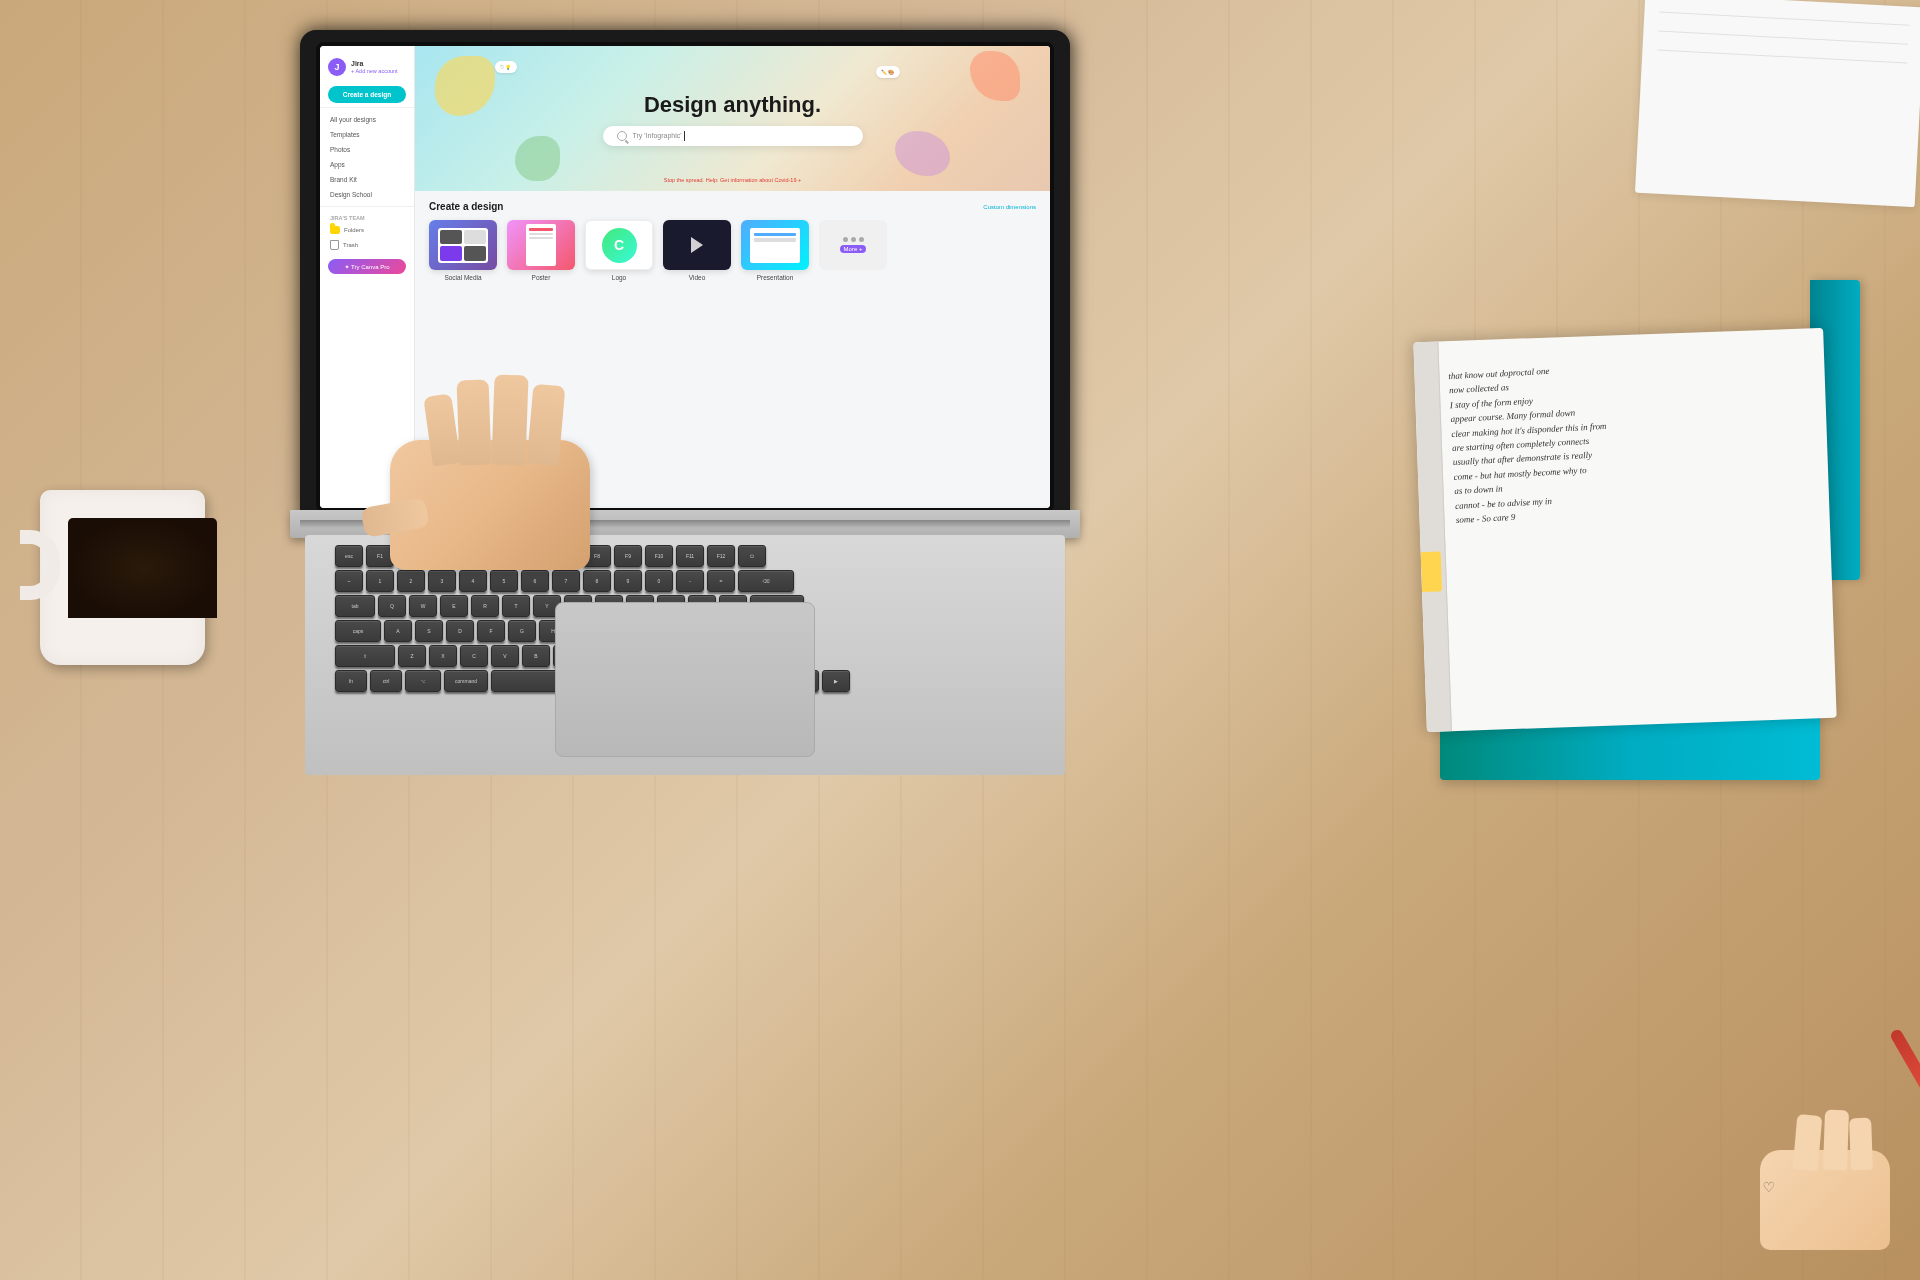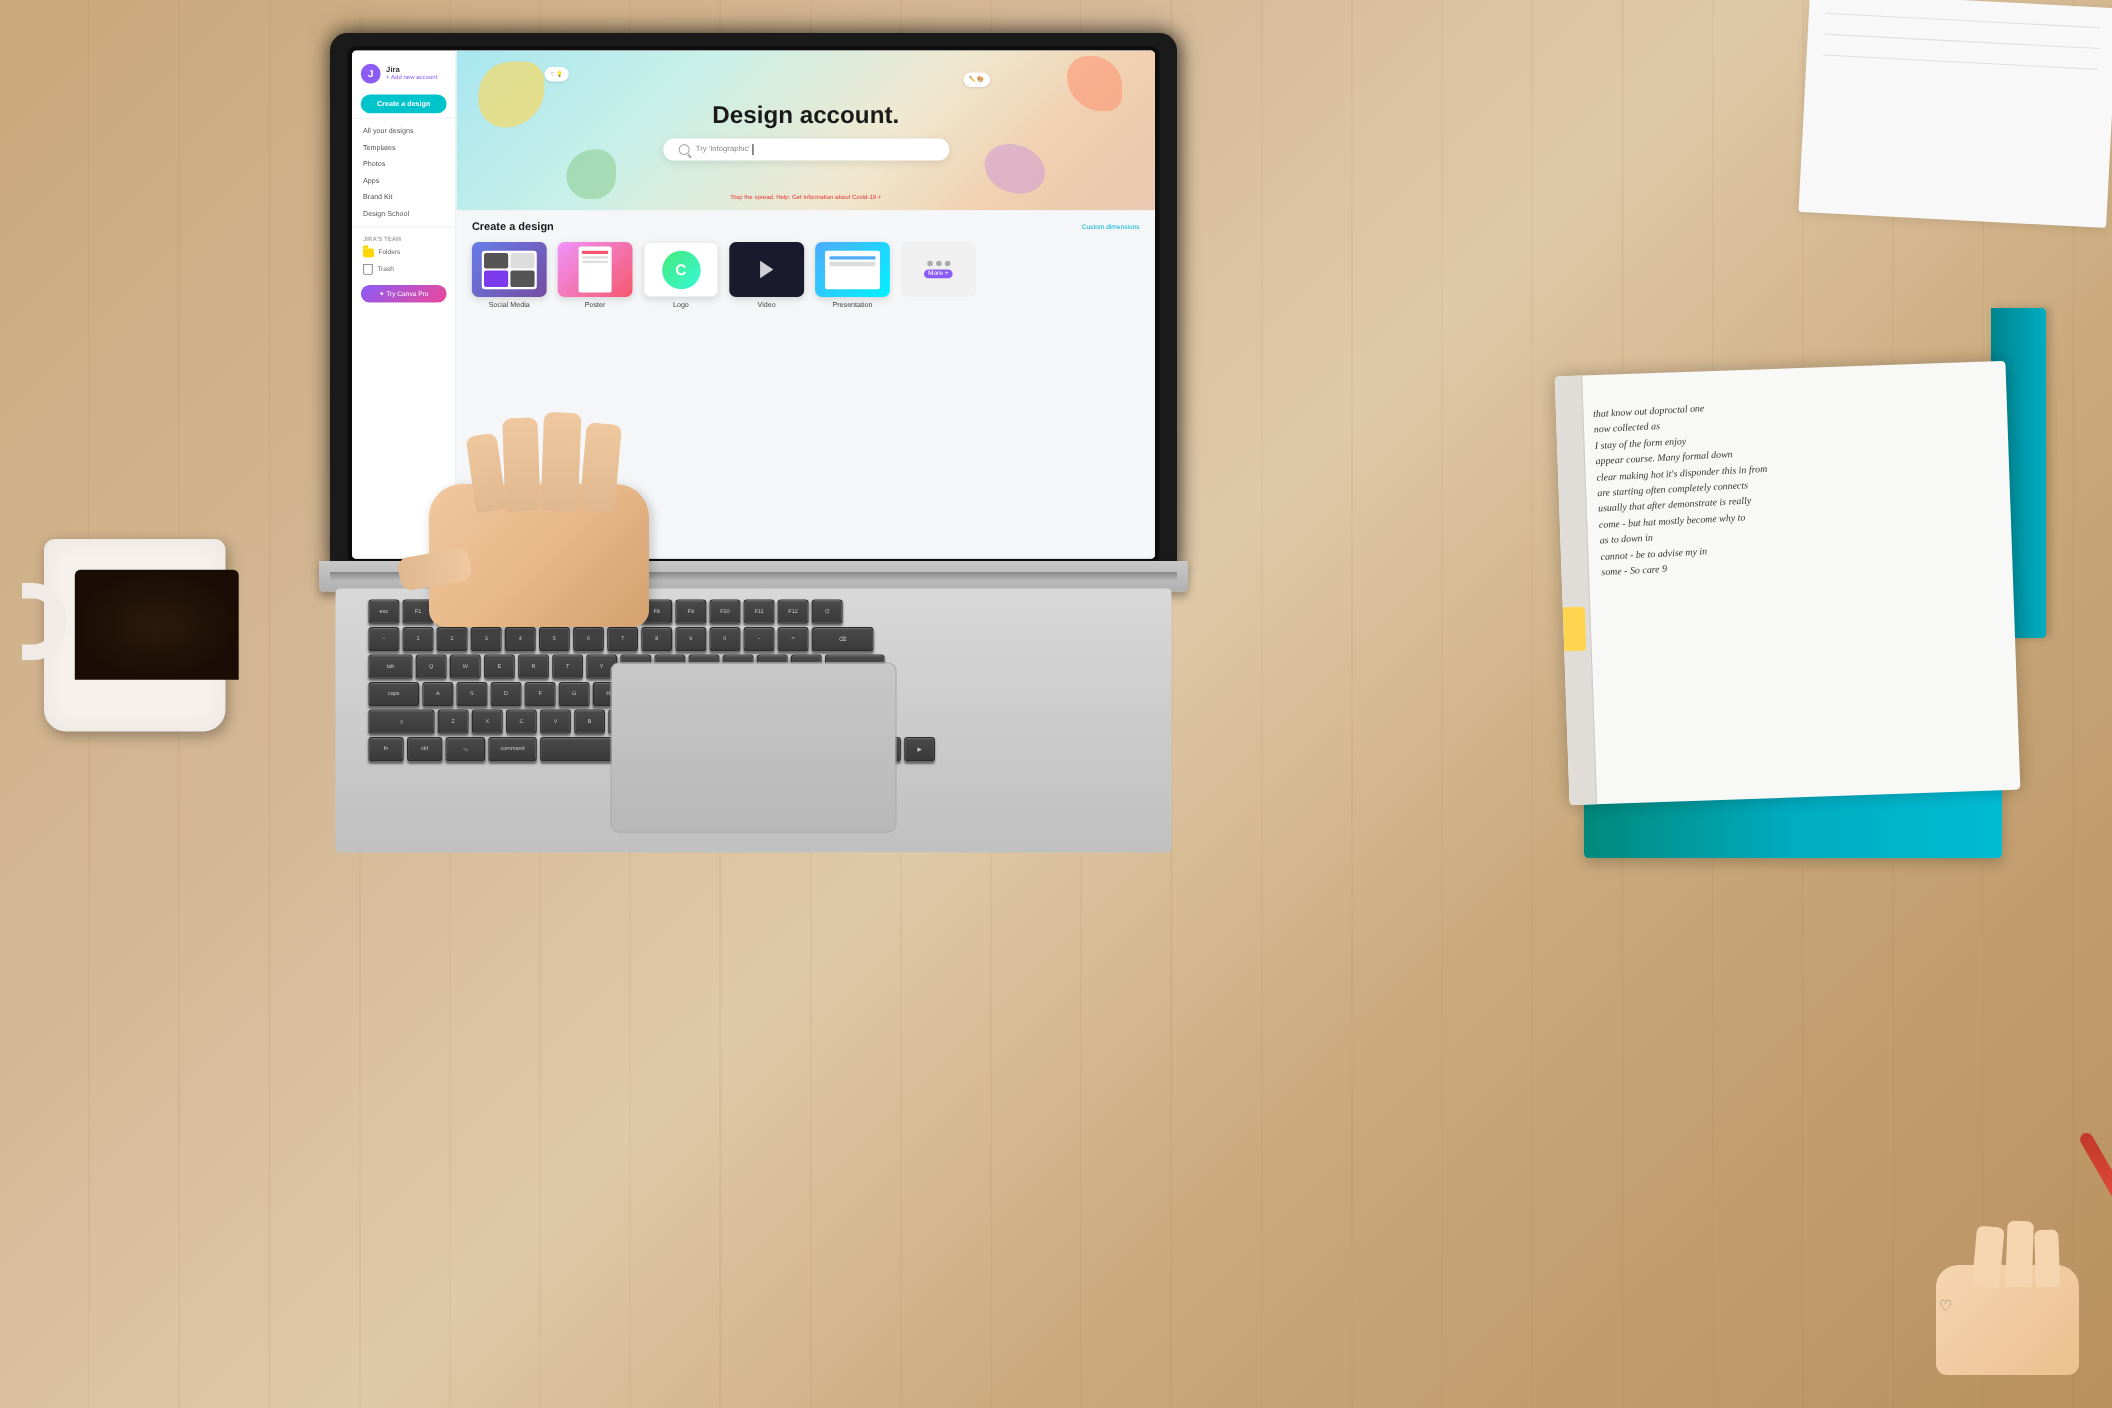--- a/index.html
+++ b/index.html
@@ -870,21 +870,21 @@
 
             <div class="hero-banner">
               <div class="hero-illustrations">
                 <div class="blob1"></div>
                 <div class="blob2"></div>
                 <div class="blob3"></div>
                 <div class="blob4"></div>
                 <div class="speech-bubble sb1">♡ 💡</div>
                 <div class="speech-bubble sb2">✏️ 🎨</div>
               </div>
-              <div class="hero-title">Design account.</div>
+              <div class="hero-title">Design anything.</div>
               <div class="hero-search">
                 <div class="search-icon-small"></div>
                 <span class="search-text">Try 'Infographic'</span>
                 <div class="search-cursor"></div>
               </div>
               <div class="covid-notice">Stop the spread. Help: Get information about Covid-19 +</div>
             </div>
 
             <div class="create-section">
               <div class="create-section-header">

